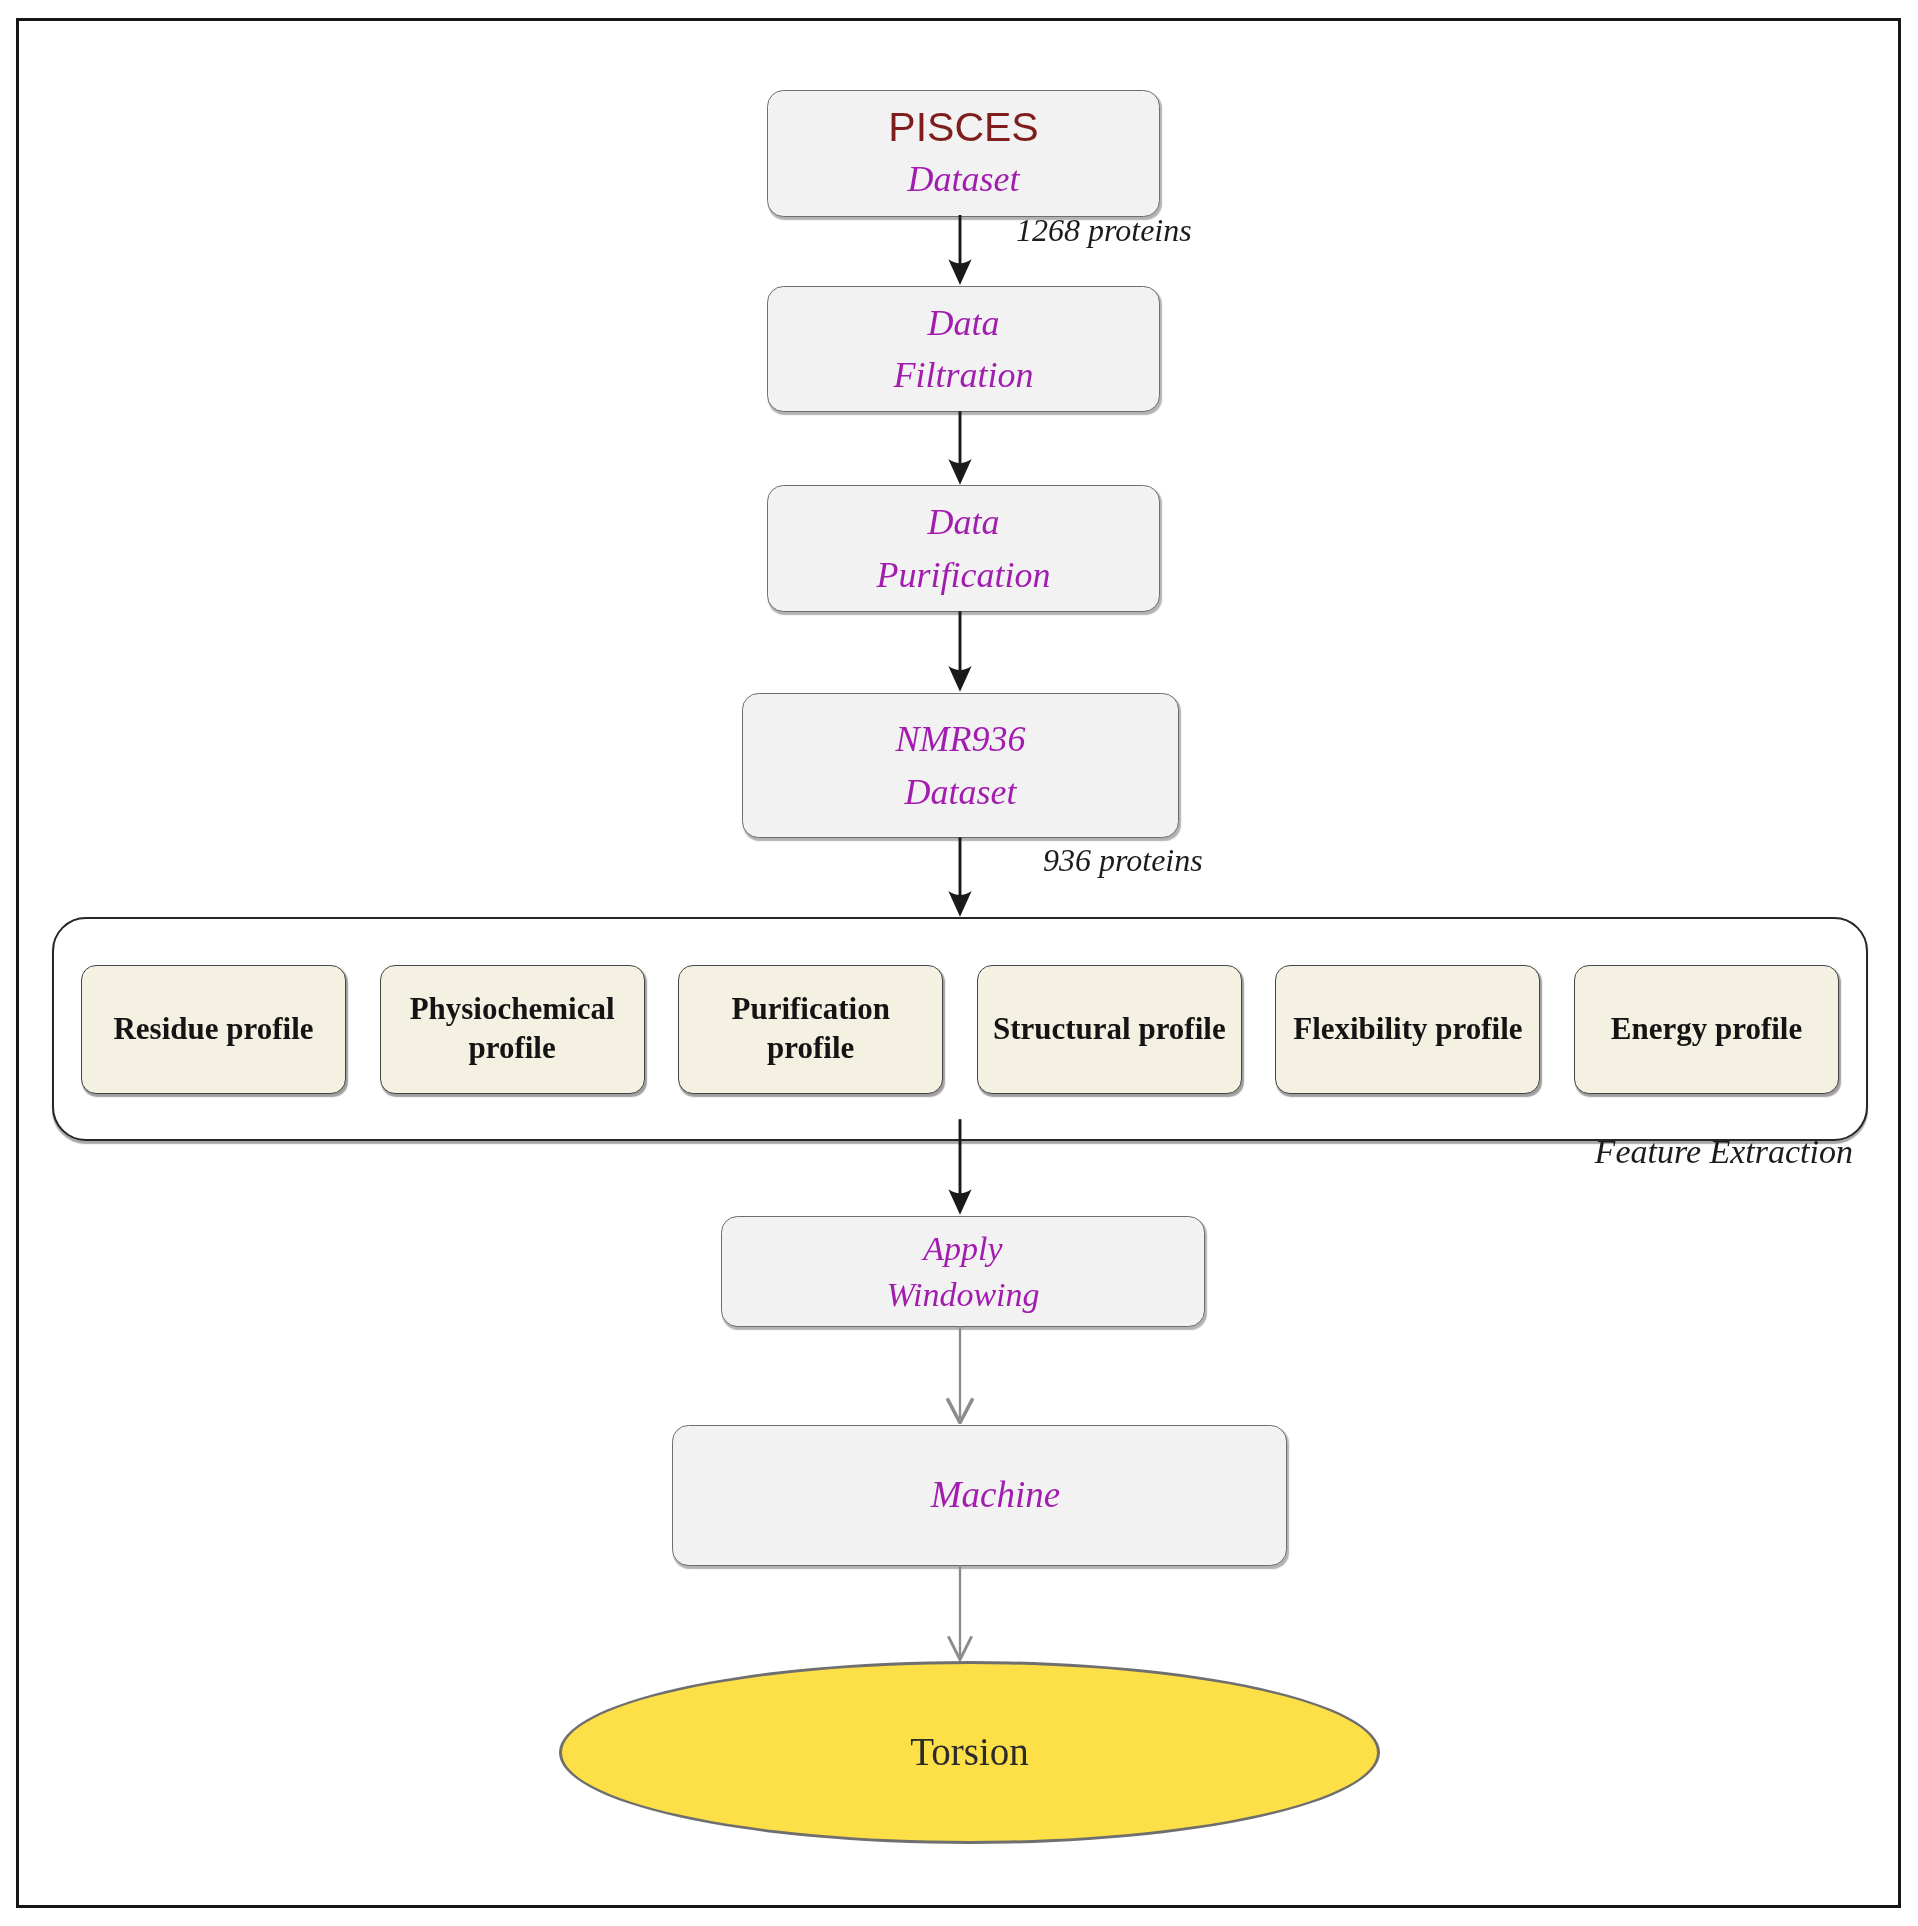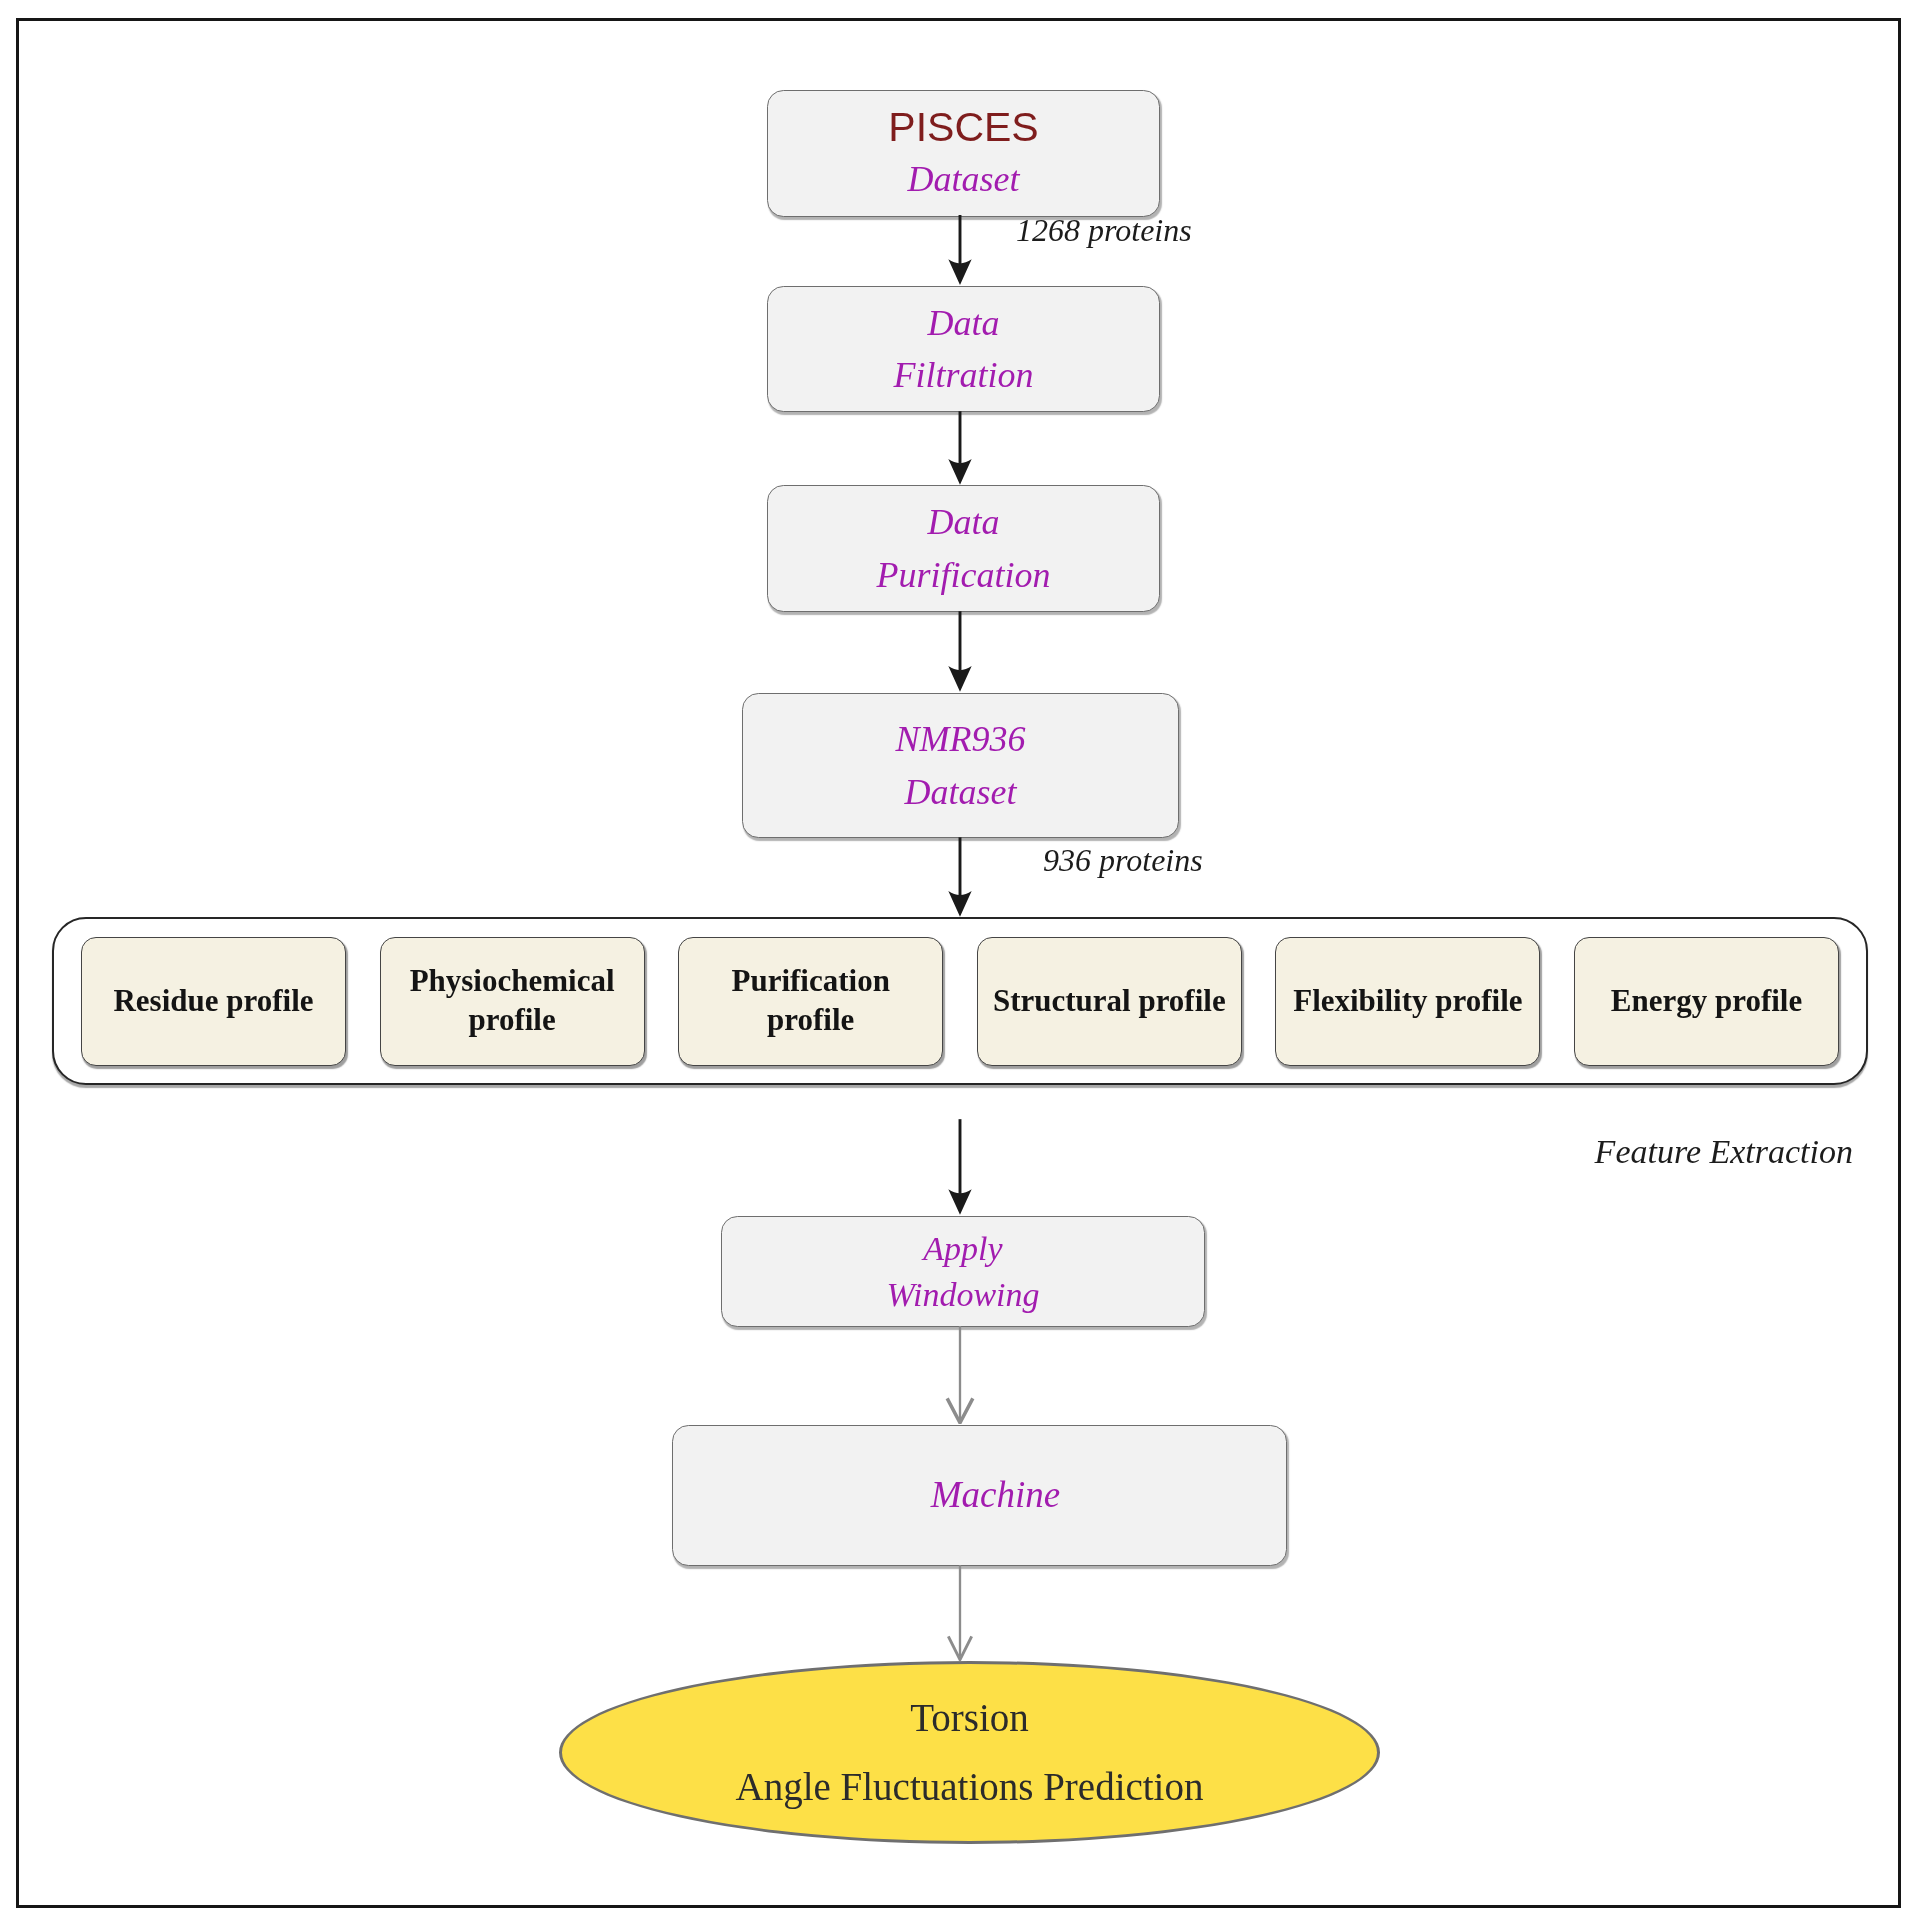--- a/index.html
+++ b/index.html
@@ -13,21 +13,21 @@
         display:flex;flex-direction:column;align-items:center;justify-content:center;
         text-align:center;}
   .node .t-sans{font-family:"Liberation Sans", sans-serif;font-size:41px;color:#7f1d1d;line-height:1.25;text-align:center;}
   .node .t-ital{font-style:italic;font-size:36px;line-height:1.45;color:#a21caf;}
   .node.wide-gap .t-ital{line-height:1.85;}
   
   .arrow{position:absolute;width:42px;}
   
   .edge-label{position:absolute;font-style:italic;font-size:32px;color:#1c1c1c;white-space:nowrap;}
   
-  .feat-wrap{position:absolute;left:52px;top:917px;width:1816px;height:168px;
+  .feat-wrap{position:absolute;left:52px;top:917px;width:1816px;height:224px;
              background:#ffffff;border:2.3px solid #262626;border-radius:34px;
              box-shadow:0 2.3px 1.2px rgba(0,0,0,0.35);
              display:flex;align-items:center;justify-content:space-between;
              padding:0 27px;box-sizing:border-box;}
   .feat-box{width:265px;height:129px;background:#f5f1e2;border:1.8px solid #454545;border-radius:15px;
             box-shadow:1.2px 2.3px 1.2px rgba(0,0,0,0.38);
             display:flex;align-items:center;justify-content:center;text-align:center;
             font-weight:bold;font-size:31px;line-height:1.25;color:#141414;
             padding:0 5.9px;box-sizing:border-box;}
   .group-label{position:absolute;right:66px;top:1133px;font-style:italic;font-size:34px;color:#1c1c1c;}
@@ -114,16 +114,15 @@
     <div class="t-ital" style="font-size:37px;">Machine</div>
   </div>
 
   <svg class="arrow" style="left:939px;top:1565px;height:96px;" viewBox="0 0 72 164">
     <line x1="36" y1="0" x2="36" y2="156" stroke="#8c8c8c" stroke-width="4"></line>
     <polyline points="16,122 36,162 56,122" fill="none" stroke="#8c8c8c" stroke-width="5"></polyline>
   </svg>
 
   <div class="ellipse">
     <div>Torsion</div>
-    <div>Angle Fluctuations Prediction</div>
   </div>
 </div>
 
 
 </body></html>

